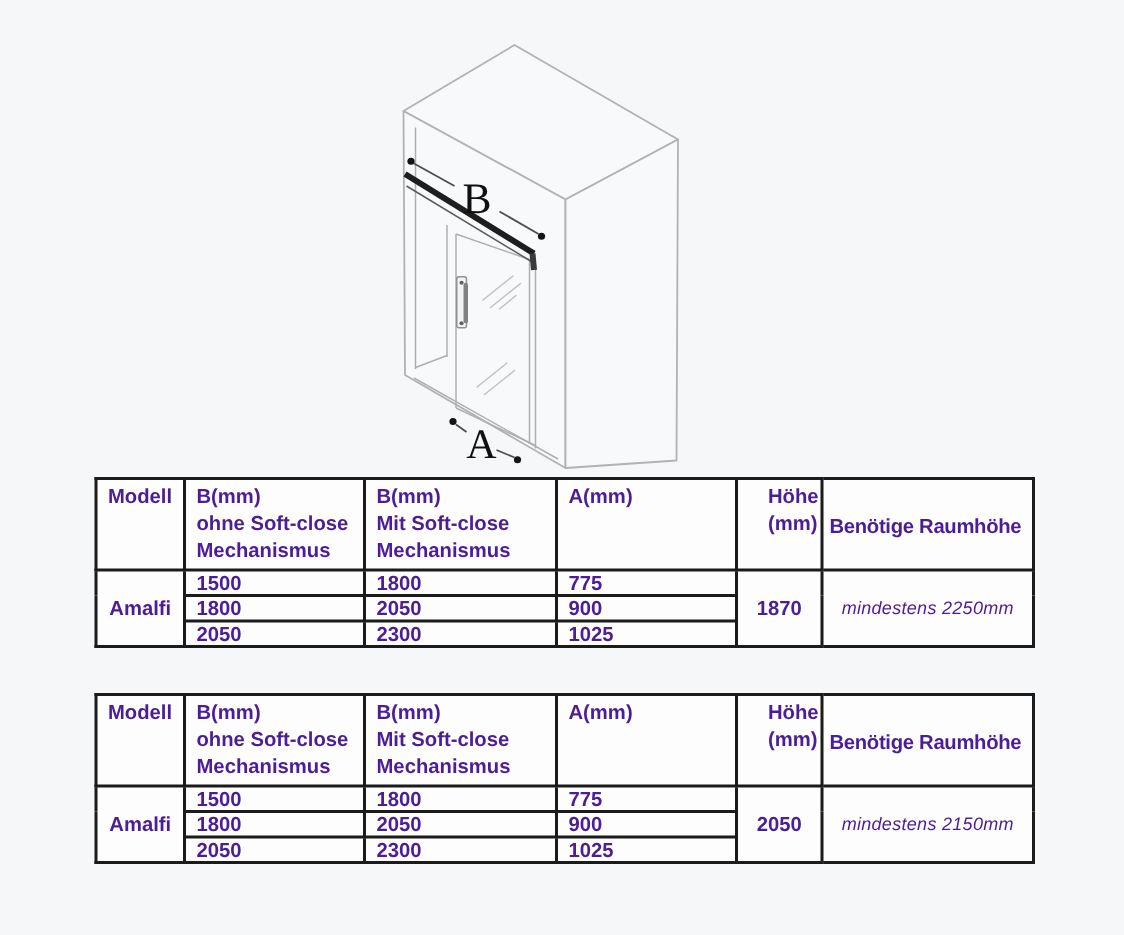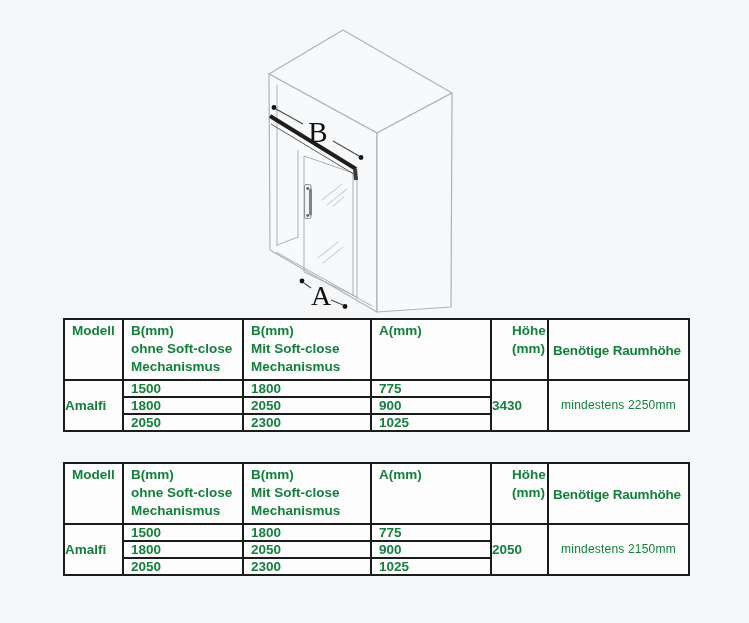--- a/index.html
+++ b/index.html
@@ -21,35 +21,36 @@
     border-collapse:collapse;table-layout:fixed;
     background:#fdfdfe;
   }
   .spec-table.t1{top:318px;}
   .spec-table.t2{top:462px;}
   .spec-table td{
     border:2px solid #1b1b1b;
     padding:0 0 0 7px;
     font-size:13.5px;
     font-weight:600;
-    color:#15803d;
+    color:#4c1d95;
     overflow:hidden;
     white-space:nowrap;
   }
   .spec-table tr.head td{
     height:57px;
     vertical-align:top;
     padding-top:2px;
     line-height:18px;
   }
   .spec-table tr.body td{height:15px;line-height:15px;}
-  td.c-center{text-align:left;padding-left:0;}
+  td.c-center{text-align:center;padding-left:0;}
   td.raum-val{
     font-weight:400;font-size:12px;text-align:center;padding-left:0;
     letter-spacing:0.2px;
+    font-style:italic;
   }
   td.hoehe-head{padding-left:20px;}
   td.raum-head{padding-left:4px;letter-spacing:-0.2px;}
 </style>
 </head>
 <body>
 
 <div class="canvas">
 
   <svg class="diagram" viewBox="0 0 749 320" xmlns="http://www.w3.org/2000/svg">
@@ -137,21 +138,21 @@
         <div>Höhe</div>
         <div>(mm)</div>
       </td>
       <td class="raum-head" style="vertical-align:middle;">Benötige Raumhöhe</td>
     </tr>
     <tr class="body">
       <td class="c-center" rowspan="3">Amalfi</td>
       <td>1500</td>
       <td>1800</td>
       <td>775</td>
-      <td class="c-center" rowspan="3">3430</td>
+      <td class="c-center" rowspan="3">1870</td>
       <td class="raum-val" rowspan="3">mindestens 2250mm</td>
     </tr>
     <tr class="body">
       <td>1800</td>
       <td>2050</td>
       <td>900</td>
     </tr>
     <tr class="body">
       <td>2050</td>
       <td>2300</td>

